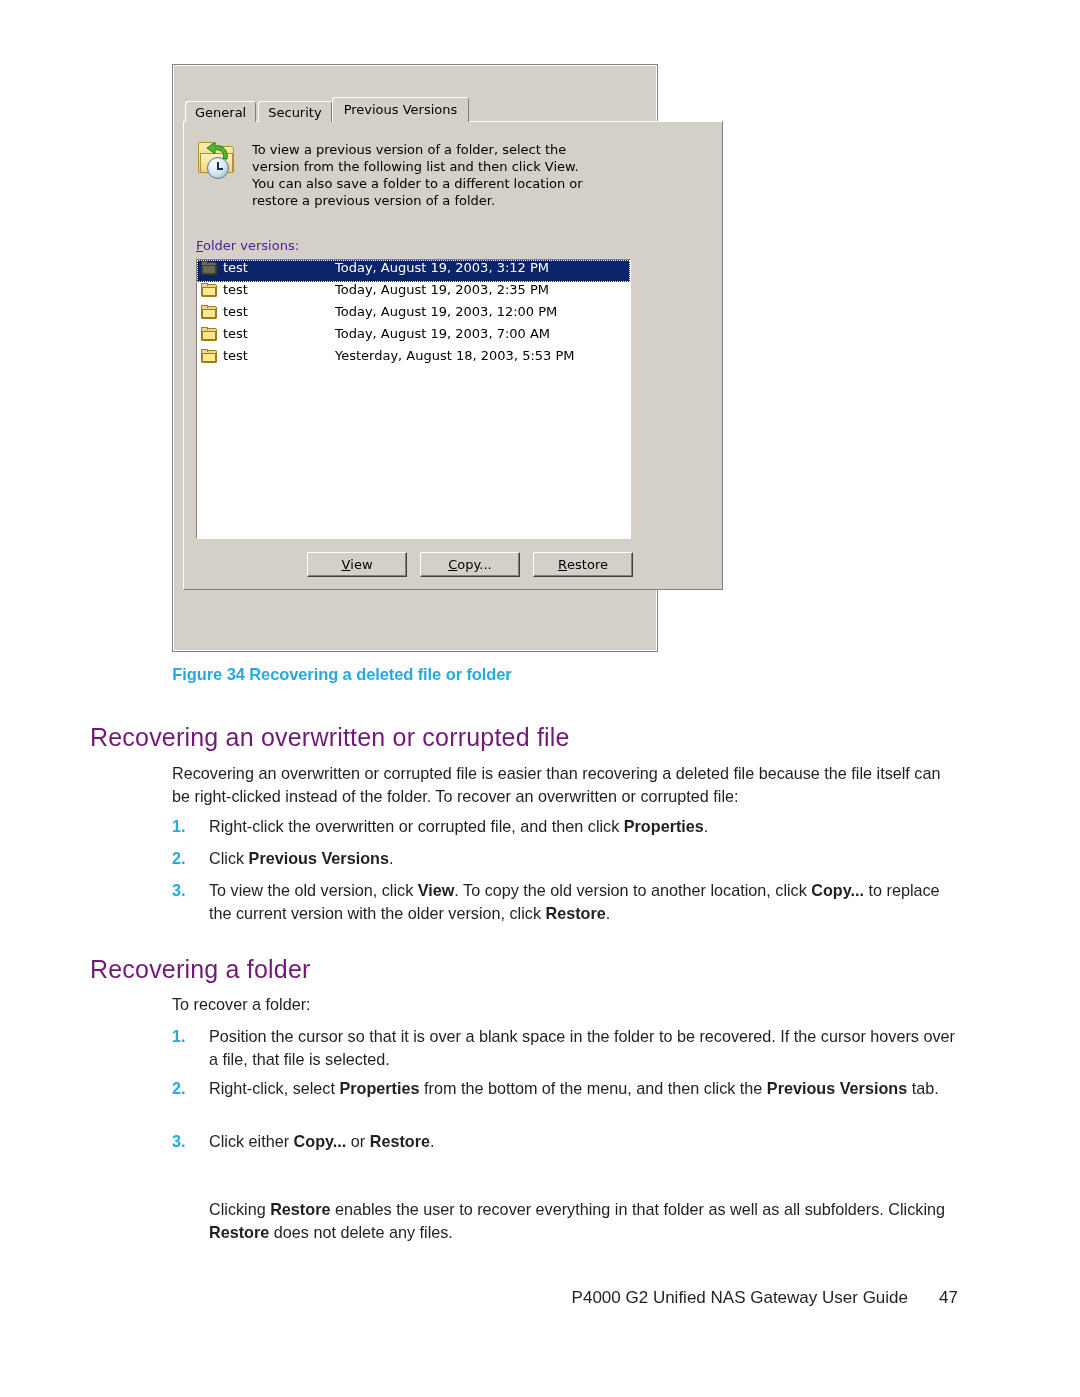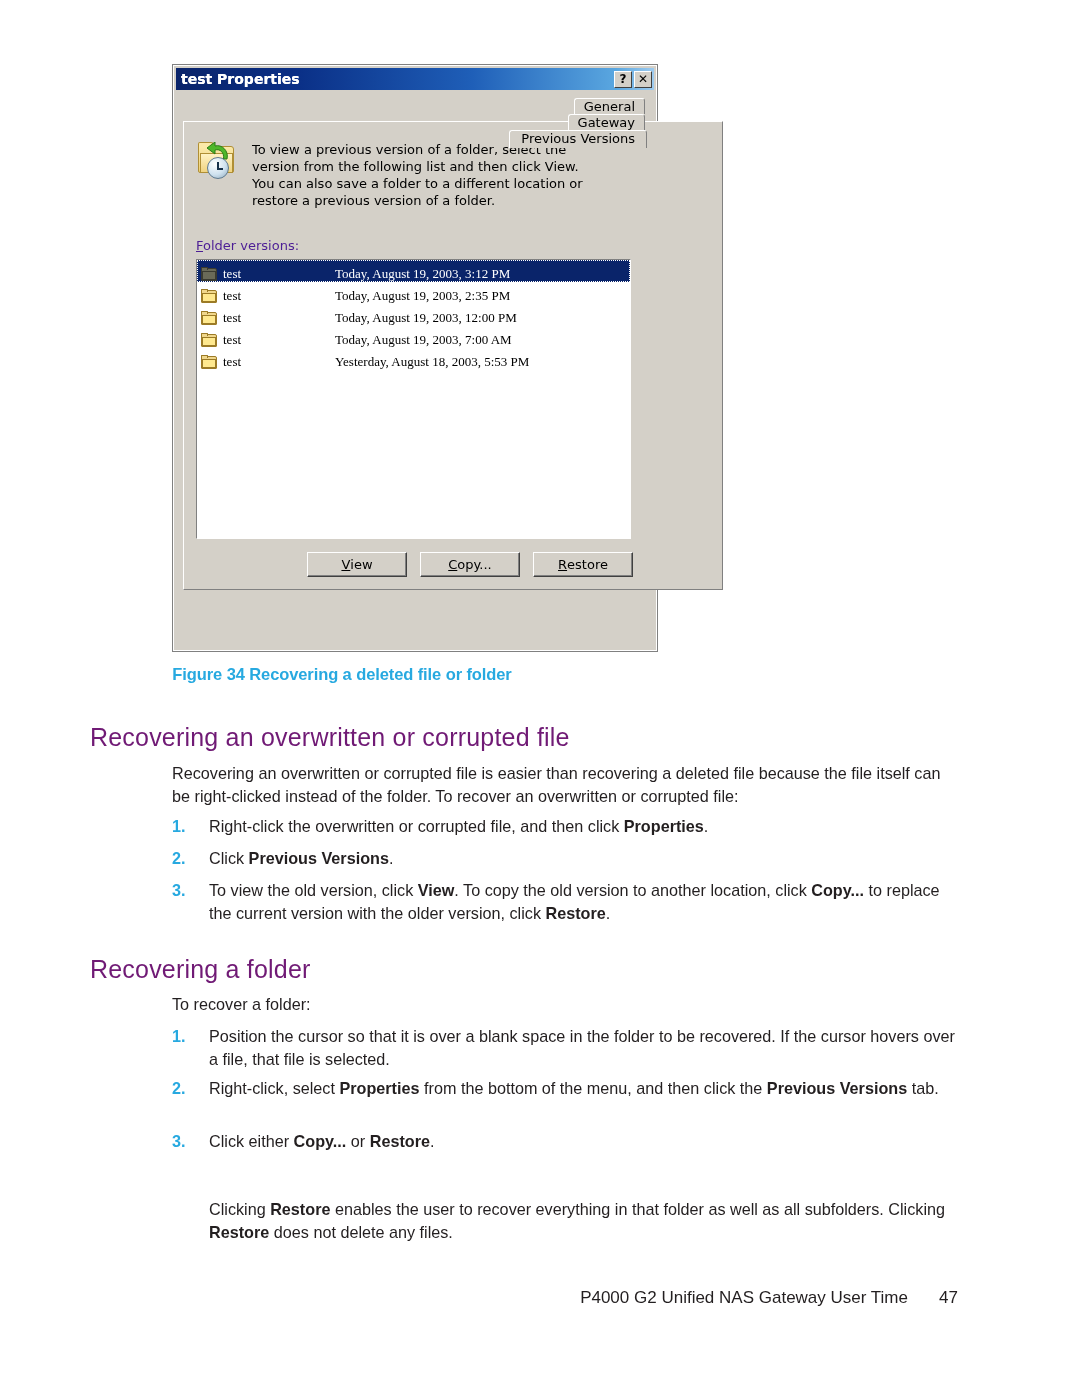--- a/index.html
+++ b/index.html
@@ -86,21 +86,20 @@
   
   .win-tabstrip {
     position: absolute;
     left: 12px;
     top: 33px;
     right: 10px;
     height: 24px;
     display: flex;
     align-items: flex-end;
     z-index: 3;
-    flex-direction: column;
   }
   .win-tab {
     height: 21px;
     padding: 0 9px;
     background: #d4d0c8;
     border-top: 1px solid #ffffff;
     border-left: 1px solid #ffffff;
     border-right: 1px solid #808080;
     border-bottom: none;
     font-size: 13px;
@@ -202,27 +201,26 @@
     box-sizing: border-box;
     cursor: default;
   }
   .lv-col.name { width: 138px; }
   .lv-col.time { flex: 1; }
 
   .lv-body { background: #ffffff; }
   .lv-row {
     height: 22px;
     display: flex;
-    align-items: flex-end;
+    align-items: flex-start;
     padding-left: 4px;
     font-size: 13px;
     color: #000000;
     cursor: default;
     box-sizing: border-box;
-    font-family: Liberation Serif, serif;
   }
   .lv-row.selected {
     background: #0a246a;
     color: #ffffff;
     outline: 1px dotted #ffffff;
     outline-offset: -1px;
   }
   .lv-cell-name {
     width: 134px;
     display: flex;
@@ -446,31 +444,24 @@
     white-space: nowrap;
   }
 </style>
 </head>
 <body>
 
 <div class="figure-block">
 
   <div class="win-dialog">
 
-    <div class="win-titlebar">
-      <span class="win-title-text">test Properties</span>
-      <span class="win-title-buttons">
-        <span class="tb-btn">?</span>
-        <span class="tb-btn">✕</span>
-      </span>
-    </div>
 
     <div class="win-tabstrip">
       <span class="win-tab">General</span>
-      <span class="win-tab">Gateway</span>
+      <span class="win-tab">Security</span>
       <span class="win-tab active">Previous Versions</span>
     </div>
 
     <div class="win-tabpage">
 
       <div class="info-row">
         <span class="pv-icon">
           <span class="pv-folder-back"></span>
           <span class="pv-folder-tab"></span>
           <span class="pv-folder-front"></span>
@@ -616,15 +607,15 @@
 </div>
 
 <div class="olitem" style="top:1130px;">
   <span class="num">3.</span>
   <span class="txt">Click either <b>Copy...</b> or <b>Restore</b>.</span>
 </div>
 
 <div class="para" style="top:1162px; left:209px; width:749px;margin-top:36px;">Clicking <b>Restore</b> enables the user to recover everything in that folder as well as all subfolders. Clicking <b>Restore</b> does not delete any files.</div>
 
 <div class="page-footer">
-  <span class="pf-title">P4000 G2 Unified NAS Gateway User Time</span>
+  <span class="pf-title">P4000 G2 Unified NAS Gateway User Guide</span>
   <span class="pf-num">47</span>
 </div>
 
 </body></html>

